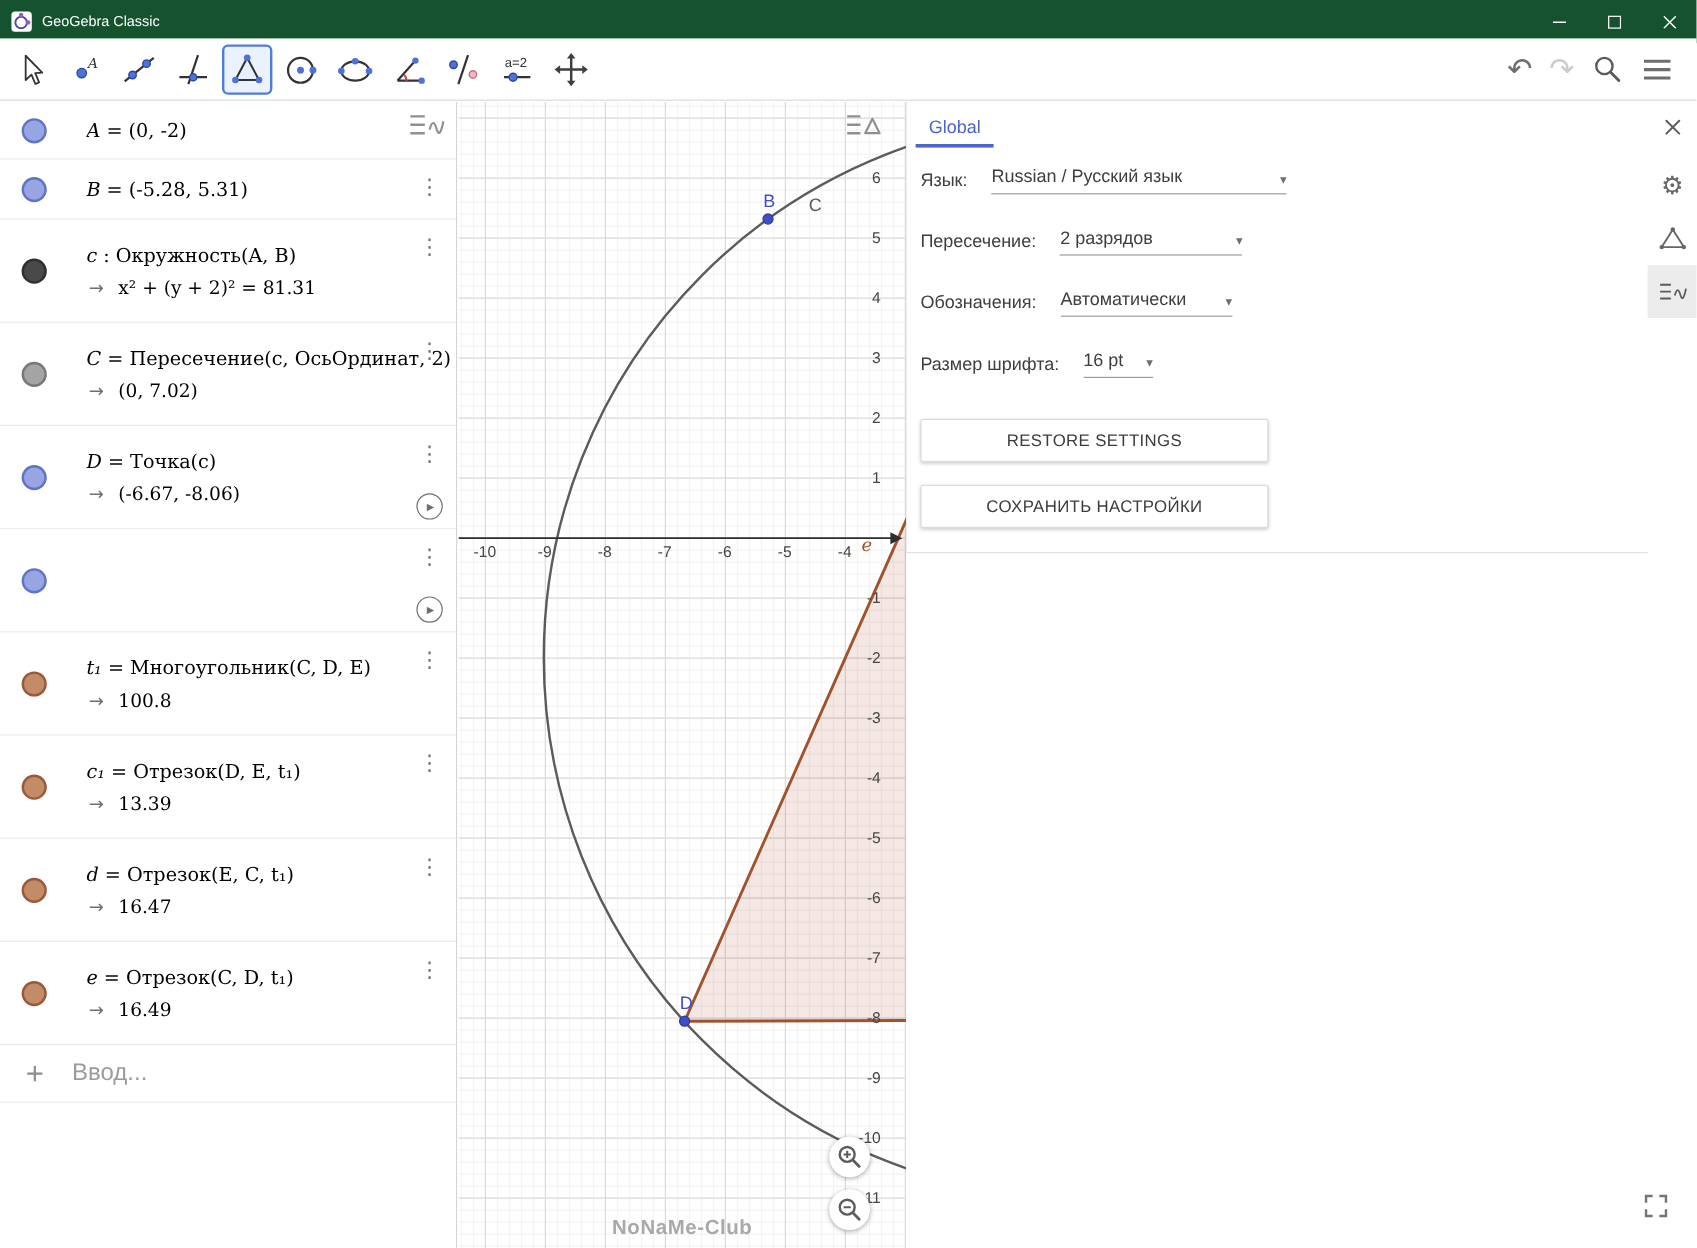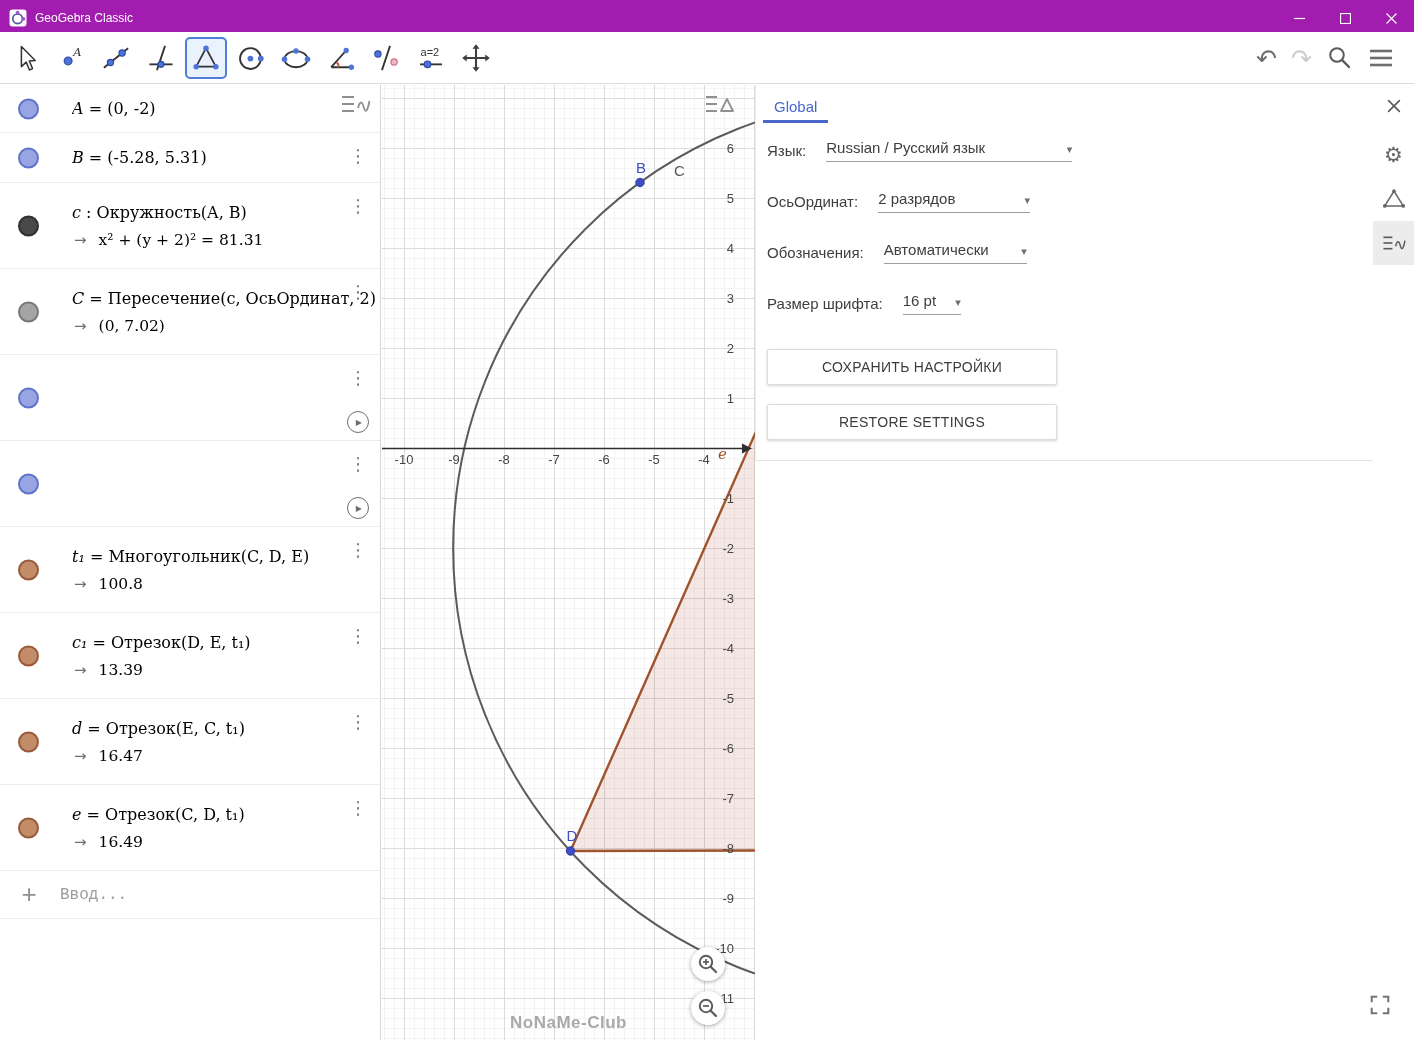--- a/index.html
+++ b/index.html
@@ -1,20 +1,20 @@
 <!DOCTYPE html>
 <html><head>
 <meta charset="utf-8">
 <style>
   html,body{margin:0;padding:0;background:#fff;}
   #app{position:relative;width:1414px;height:1040px;background:#fff;overflow:hidden;
        font-family:"Liberation Sans",sans-serif;-webkit-font-smoothing:antialiased;}
 
   
-  .titlebar{position:absolute;top:0;left:0;right:0;height:36px;background:#a21caf;
+  .titlebar{position:absolute;top:0;left:0;right:0;height:36px;background:#14532d;
             display:flex;align-items:center;color:#fff;}
   .tb-logo{margin-left:9px;width:18px;height:18px;}
   .tb-title{margin-left:8px;font-size:12px;}
   .tb-controls{margin-left:auto;display:flex;height:100%;}
   .tb-btn{width:46px;height:100%;display:flex;align-items:center;justify-content:center;}
 
   
   .toolbar{position:absolute;top:32px;left:0;right:0;height:52px;background:#fff;
            border-bottom:1px solid #dcdcdc;display:flex;align-items:center;box-sizing:border-box;}
   #tools{display:flex;gap:3px;margin-left:5px;}
@@ -42,22 +42,22 @@
   .l2{margin-top:9px;font-size:15.5px;font-family:"DejaVu Serif",serif;padding-left:2px;color:#000;}
   .arr{color:#6f6f6f;font-family:"DejaVu Sans",sans-serif;font-size:15px;}
   .val{margin-left:12px;margin-top:20px;}
   .kebab{position:absolute;right:13px;top:13px;font-size:18px;color:#757575;line-height:20px;cursor:pointer;}
   .playbtn{position:absolute;right:11px;bottom:7px;width:22px;height:22px;border:1.5px solid #6f6f6f;
            border-radius:50%;color:#6f6f6f;display:flex;align-items:center;justify-content:center;
            box-sizing:border-box;cursor:pointer;}
   .playbtn span{font-size:8px;margin-left:1.5px;}
   .input-row{height:47px;display:flex;align-items:center;border-bottom:1px solid #ececec;}
   .plus{width:58px;text-align:center;font-size:26px;color:#8f8f8f;font-weight:300;}
-  .input-row input{flex:1;border:none;outline:none;font-size:16px;color:#333;
-                   font-family:Liberation Mono, monospace;background:transparent;}
+  .input-row input{flex:1;border:none;outline:none;font-size:20px;color:#333;
+                   font-family:Liberation Sans, sans-serif;background:transparent;}
   .input-row input::placeholder{color:#9b9b9b;}
   .alg-style-btn{position:absolute;top:6px;right:9px;width:32px;height:26px;cursor:pointer;}
 
   
   .graphics{position:absolute;top:85px;left:382px;width:373px;bottom:0;overflow:hidden;background:#fff;}
   #plot{display:block;}
   .gfx-style-btn{position:absolute;top:6px;right:20px;width:32px;height:26px;cursor:pointer;}
   .zoomb{position:absolute;left:309px;width:34px;height:34px;border-radius:50%;background:#fff;
          box-shadow:0 1px 4px rgba(0,0,0,.35);display:flex;align-items:center;justify-content:center;cursor:pointer;}
   .zoom-in{top:862px;}
@@ -248,20 +248,24 @@
         <div class="arow" style="height: 85px;">
           <div class="marble m-gray"></div>
           <div class="atext">
             <div class="l1"><span class="nm">C</span><span class="sep"> = </span><span class="def">Пересечение(c, ОсьОрдинат, 2)</span></div>
             <div class="l2"><span class="arr">→</span><span class="val">(0, 7.02)</span></div>
           </div>
           <div class="kebab">⋮</div>
         </div>
         <div class="arow" style="height: 85px;">
           <div class="marble m-blue"></div>
+          <div class="atext">
+            <div class="l1"><span class="nm">D</span><span class="sep"> = </span><span class="def">Точка(c)</span></div>
+            <div class="l2"><span class="arr">→</span><span class="val">(-6.67, -8.06)</span></div>
+          </div>
           <div class="kebab">⋮</div>
           <div class="playbtn">
             <span>▶</span>
           </div>
         </div>
         <div class="arow" style="height: 85px;">
           <div class="marble m-blue"></div>
           <div class="kebab">⋮</div>
           <div class="playbtn">
             <span>▶</span>
@@ -551,43 +555,43 @@
       </div>
       <div id="settings-fields">
           <div class="sfield">
             <span class="slabel">Язык:</span>
             <div class="sdrop" style="width:246px">
               <span class="sval">Russian / Русский язык</span>
               <span class="chev">▾</span>
             </div>
           </div>
           <div class="sfield">
-            <span class="slabel">ОсьОрдинат:</span>
+            <span class="slabel">Пересечение:</span>
             <div class="sdrop" style="width:152px">
               <span class="sval">2 разрядов</span>
               <span class="chev">▾</span>
             </div>
           </div>
           <div class="sfield">
             <span class="slabel">Обозначения:</span>
             <div class="sdrop" style="width:143px">
               <span class="sval">Автоматически</span>
               <span class="chev">▾</span>
             </div>
           </div>
           <div class="sfield">
             <span class="slabel">Размер шрифта:</span>
             <div class="sdrop" style="width:58px">
               <span class="sval">16 pt</span>
               <span class="chev">▾</span>
             </div>
           </div>
         </div>
+      <button class="gbtn">RESTORE SETTINGS</button>
       <button class="gbtn">СОХРАНИТЬ НАСТРОЙКИ</button>
-      <button class="gbtn">RESTORE SETTINGS</button>
     </div>
     <div class="side-strip">
       <div class="close-x">
         <svg width="18" height="18" viewBox="0 0 20 20">
           <path d="M4 4 L16 16 M16 4 L4 16" stroke="#5a5a5a" stroke-width="1.8" stroke-linecap="round"></path>
         </svg>
       </div>
       <div class="strip-btn" style="top:48px">
         <span class="gear-glyph">⚙</span>
       </div>

